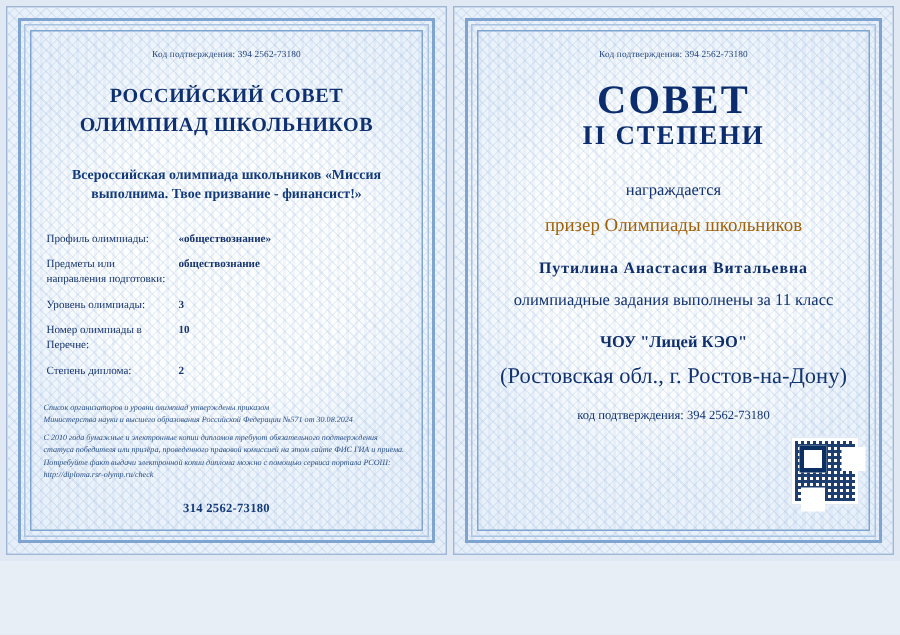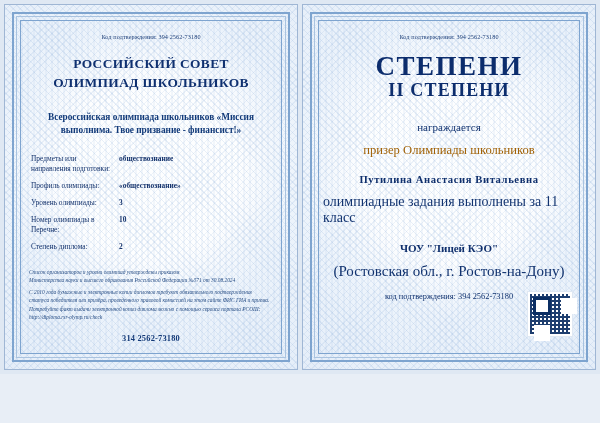--- a/index.html
+++ b/index.html
@@ -153,23 +153,23 @@
   }
   .person{
     text-align:center;
     margin-top:16px;
     font-weight:bold;
     font-size:10.6px;
     letter-spacing:.6px;
     color:#0f2f6c;
   }
   .tasks{
-    text-align:left;
+    text-align:center;
     margin-top:9px;
-    font-size:14px;
+    font-size:11px;
     color:#12336f;
   }
   .school{
     text-align:center;
     margin-top:16px;
     font-weight:bold;
     font-size:11px;
     color:#0f2f6c;
   }
   .region{
@@ -229,26 +229,26 @@
 
       <div class="org">
         <div>РОССИЙСКИЙ СОВЕТ</div>
         <div>ОЛИМПИАД ШКОЛЬНИКОВ</div>
       </div>
 
       <div class="olymp-title">Всероссийская олимпиада школьников «Миссия выполнима. Твое призвание - финансист!»</div>
 
       <div class="fields">
         <div class="frow">
+          <div class="flabel">Профиль олимпиады:</div>
+          <div class="fvalue">«обществознание»</div>
+        </div>
+        <div class="frow">
           <div class="flabel">Предметы или направления подготовки:</div>
           <div class="fvalue">обществознание</div>
-        </div>
-        <div class="frow">
-          <div class="flabel">Профиль олимпиады:</div>
-          <div class="fvalue">«обществознание»</div>
         </div>
         <div class="frow">
           <div class="flabel">Уровень олимпиады:</div>
           <div class="fvalue">3</div>
         </div>
         <div class="frow">
           <div class="flabel">Номер олимпиады в Перечне:</div>
           <div class="fvalue">10</div>
         </div>
         <div class="frow">
@@ -273,21 +273,21 @@
 
   <div class="sheet">
     <div class="frame-outer"></div>
     <div class="frame-mid"></div>
     <div class="frame-inner"></div>
     <div class="content">
 
       <div class="code-top">Код подтверждения: 394 2562-73180</div>
 
       <div class="diploma">
-        <div class="l1">СТЕПЕНИ</div>
+        <div class="l1">СОВЕТ</div>
         <div class="l2">II СТЕПЕНИ</div>
       </div>
 
       <div class="award">награждается</div>
       <div class="award2">призер Олимпиады школьников</div>
 
       <div class="person">Путилина  Анастасия  Витальевна</div>
       <div class="tasks">олимпиадные задания выполнены за 11 класс</div>
 
       <div class="school">ЧОУ "Лицей КЭО"</div>

